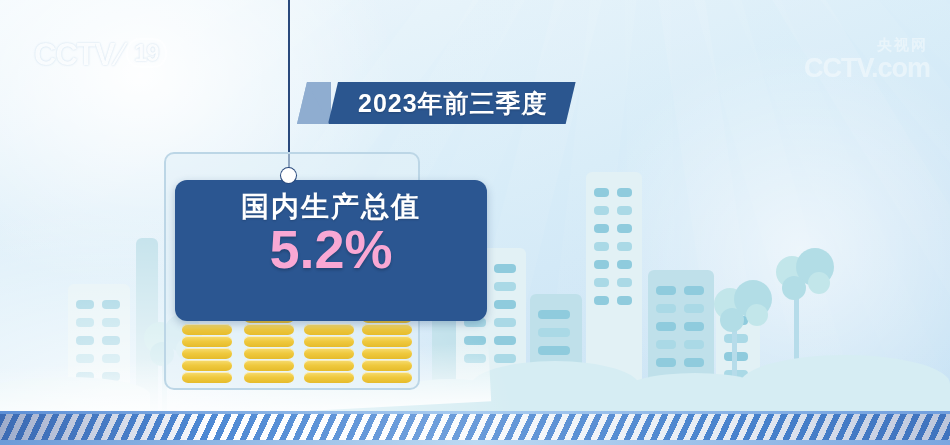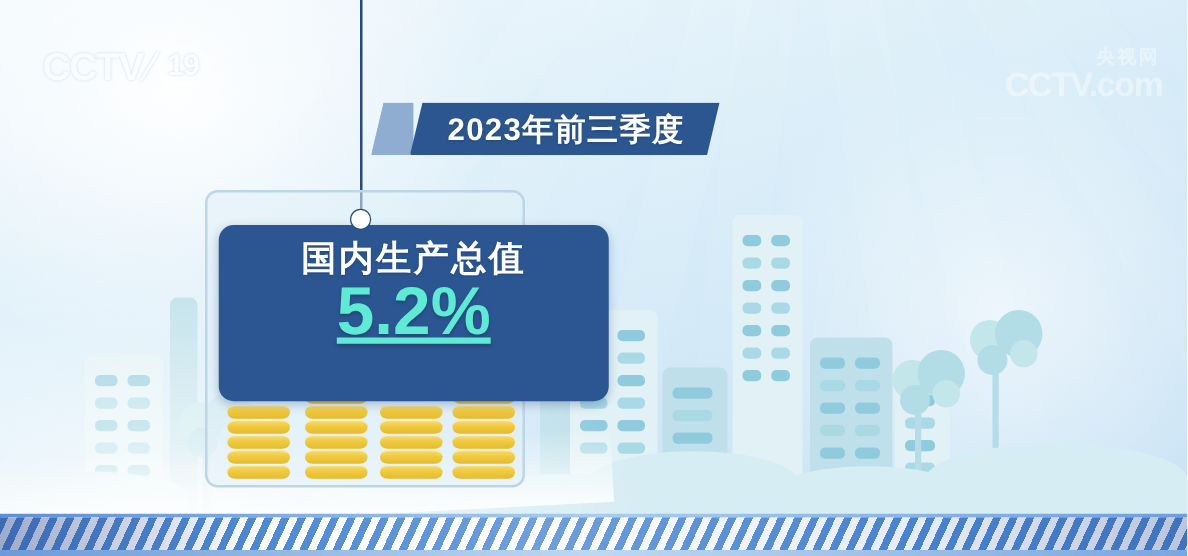--- a/index.html
+++ b/index.html
@@ -235,28 +235,27 @@
   }
   .card .l2 {
     color: #fbefb2;
     font-size: 25px;
     font-weight: 700;
     letter-spacing: 2px;
     line-height: 30px;
     margin-top: 1px;
   }
   .card .l3 {
-    color: #5eead4;
+    color: #f9a8d4;
     font-size: 54px;
     font-weight: 700;
     line-height: 56px;
     letter-spacing: 0px;
     margin-top: -2px;
     text-shadow: 0 2px 3px rgba(0,0,0,0.2);
-    text-decoration: underline;
   }
 
   
   .headline { position: absolute; left: 466px; top: 196px; }
   .headline .hl1 {
     color: #22406e;
     font-size: 25px;
     font-weight: 700;
     letter-spacing: 0.5px;
     line-height: 34px;

